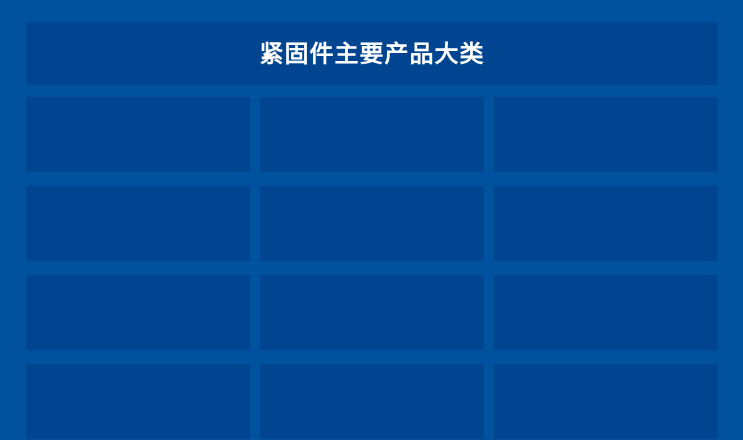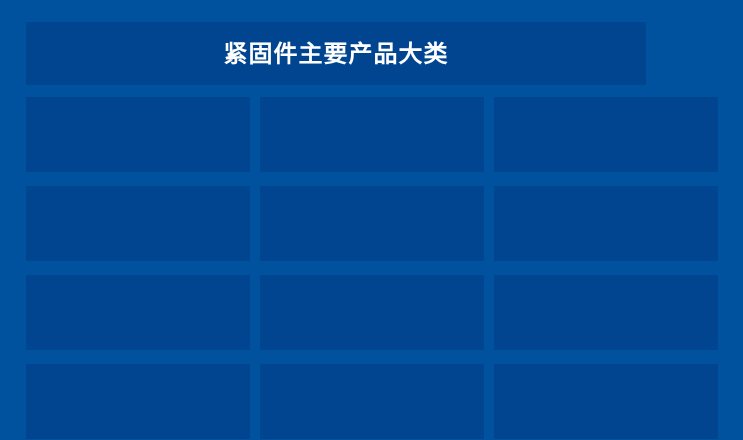--- a/index.html
+++ b/index.html
@@ -23,21 +23,21 @@
     height: 440px;
     background: #00529e;
     box-sizing: border-box;
   }
 
   
   .title-banner {
     position: absolute;
     left: 26px;
     top: 22px;
-    width: 620px;
+    width: 692px;
     height: 63px;
     background: #014590;
     display: flex;
     align-items: center;
     justify-content: center;
     box-sizing: border-box;
   }
 
   .title-text {
     color: #ffffff;

